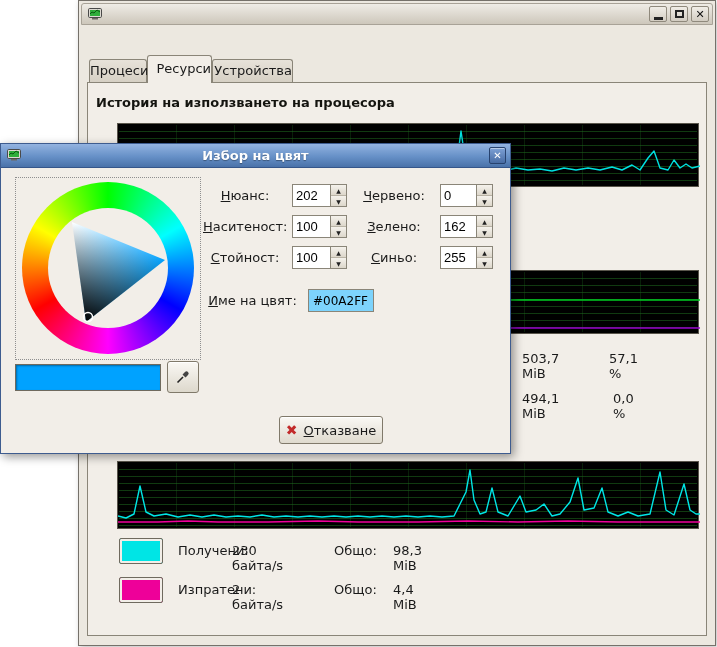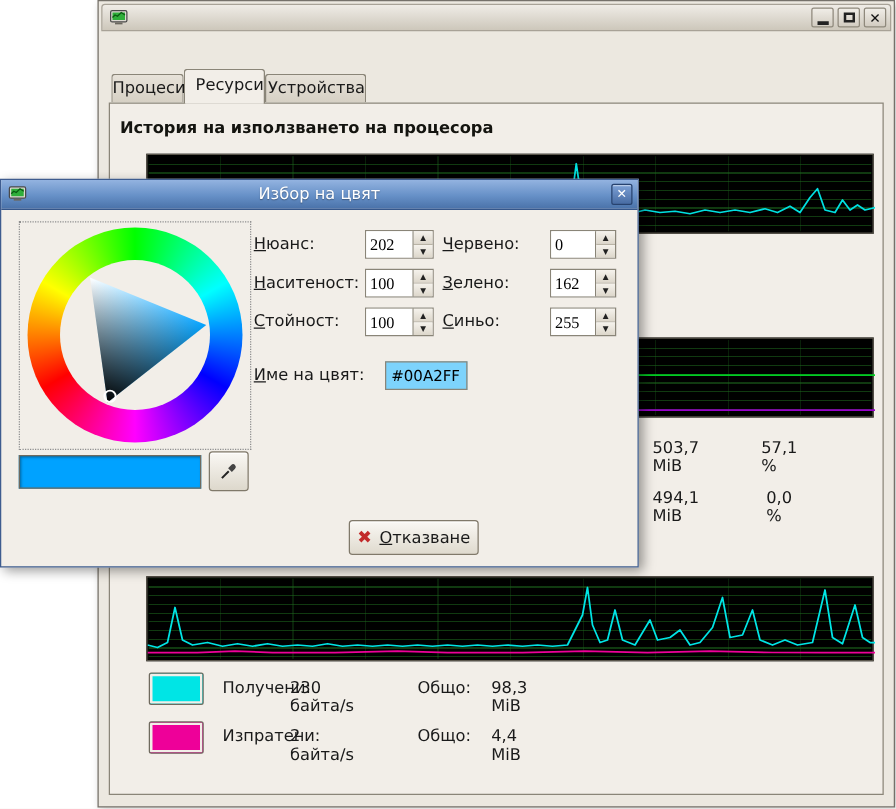--- a/index.html
+++ b/index.html
@@ -84,21 +84,21 @@
     position:absolute;left:0;top:143px;width:511px;height:311px;
     background:#f2eee8;border:1px solid #3e5c8f;box-sizing:border-box;
     box-shadow:3px 3px 9px rgba(0,0,0,.4);z-index:50;
   }
   .dg-titlebar{
     position:absolute;left:0;right:0;top:0;height:23px;
     background:linear-gradient(#93b3e0 0%,#6690c7 55%,#4a72a9 100%);
     border-bottom:1px solid #35568a;display:flex;align-items:center;
   }
   .dg-title{position:absolute;left:0;right:0;text-align:center;color:#fff;
-    font-weight:normal;font-size:13px;text-shadow:0 1px 1px rgba(0,0,0,.35)}
+    font-weight:bold;font-size:13px;text-shadow:0 1px 1px rgba(0,0,0,.35)}
   .dg-close{
     position:absolute;right:4px;top:3px;width:17px;height:17px;
     background:linear-gradient(#7da1d6,#486ca3);border:1px solid #27426e;
     border-radius:2px;color:#fff;font-size:10px;font-weight:bold;
     display:flex;align-items:center;justify-content:center;box-sizing:border-box;
     box-shadow:inset 0 1px 0 rgba(255,255,255,.45);cursor:pointer;
   }
   .wheel-area{
     position:absolute;left:14px;top:33px;width:186px;height:183px;
     border:1px dotted #8f8f8f;box-sizing:border-box;
@@ -119,31 +119,31 @@
     box-sizing:border-box;
   }
   .dropper-btn{
     position:absolute;left:166px;top:217px;width:32px;height:32px;
     border:1px solid #80796a;border-radius:3px;
     background:linear-gradient(#faf8f4,#ddd8cc);
     display:flex;align-items:center;justify-content:center;cursor:pointer;
     box-sizing:border-box;box-shadow:inset 0 1px 0 #fff;
   }
 
-  .fld-label{position:absolute;text-align:left;white-space:nowrap}
+  .fld-label{position:absolute;text-align:center;white-space:nowrap}
   .lab-l{left:202px;width:84px}
   .lab-r{left:353px;width:80px}
   .lab-name{left:202px;width:99px}
 
   .spin{position:absolute;display:flex;height:23px;border:1px solid #8a8578;
     background:#fff;box-sizing:border-box}
   .spin-l{left:291px;width:55px}
   .spin-r{left:439px;width:53px}
   .spin input{flex:1;min-width:0;border:none;outline:none;padding:0 3px;
-    font-family:Liberation Serif, serif;font-size:13px;background:#fff}
+    font-family:Liberation Sans, sans-serif;font-size:13px;background:#fff}
   .spin-btns{width:15px;display:flex;flex-direction:column;border-left:1px solid #8a8578}
   .sb{flex:1;display:flex;align-items:center;justify-content:center;font-size:6px;
     color:#222;background:linear-gradient(#f5f2ec,#ddd7cb);cursor:pointer}
   .sb.up{border-bottom:1px solid #b9b3a5}
 
   .text-input{
     position:absolute;left:307px;top:145px;width:66px;height:23px;
     border:1px solid #8a8578;background:#7dd3fc;padding:2px 4px;
     font-family:"DejaVu Sans","Liberation Sans",sans-serif;font-size:12px;
     box-sizing:border-box;outline:none;

